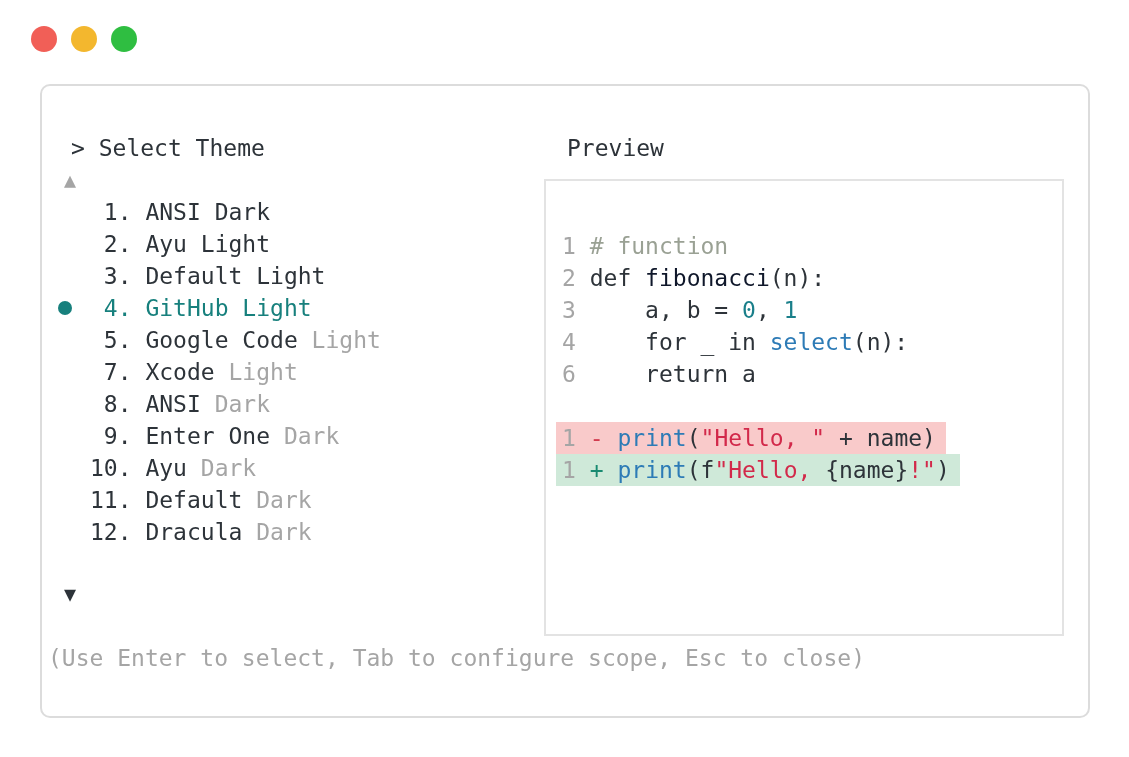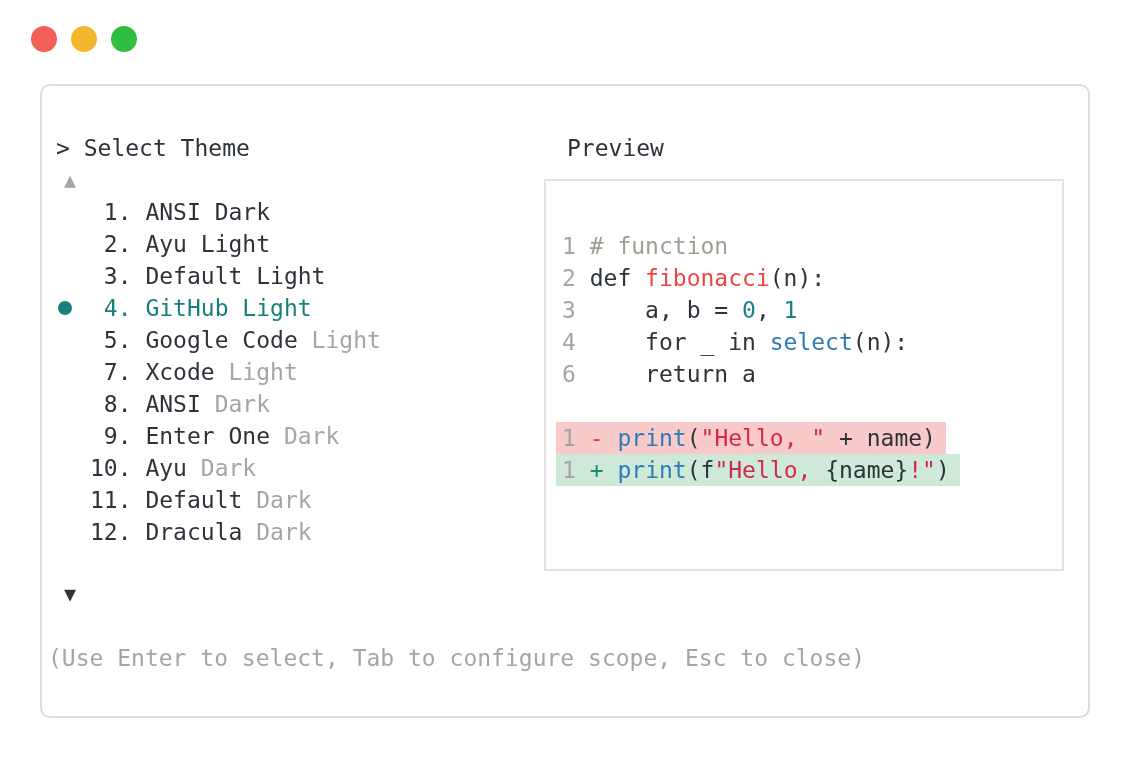--- a/index.html
+++ b/index.html
@@ -7,42 +7,42 @@
          font-family:"DejaVu Sans Mono","Liberation Mono",monospace;font-size:23px;color:#2d3339;}
   
   .tl{position:absolute;top:26px;width:26px;height:26px;border-radius:50%;border:none;padding:0;cursor:pointer;}
   .tl-red{left:31px;background:#f15f57;}
   .tl-yellow{left:71px;background:#f3b72e;}
   .tl-green{left:111px;background:#2fbe41;}
   
   .window{position:absolute;left:40px;top:84px;width:1050px;height:634px;background:#fff;
           border:2px solid #dcdcdc;border-radius:10px;box-sizing:border-box;}
   .line{position:absolute;height:32px;line-height:32px;white-space:pre;}
-  .prompt{left:14px;top:46px;}
+  .prompt{left:29px;top:46px;}
   .arrow-up{left:22px;top:78px;color:#a5a5a5;font-size:20px;background:none;border:none;padding:0;cursor:pointer;font-family:inherit;height:32px;line-height:32px;}
   .arrow-down{left:22px;top:492px;color:#2d3339;font-size:20px;background:none;border:none;padding:0;cursor:pointer;font-family:inherit;height:32px;line-height:32px;position:absolute;}
   .arrow-up{position:absolute;}
   .theme-list{position:absolute;left:48px;top:110px;}
   .trow{position:relative;height:32px;line-height:32px;white-space:pre;cursor:pointer;}
   .bullet{position:absolute;left:-32px;top:9px;width:14px;height:14px;border-radius:50%;background:#17807d;}
   .help{left:6px;top:556px;color:#a5a5a5;}
   
   .preview-label{left:525px;top:46px;}
-  .preview-box{position:absolute;left:502px;top:93px;width:520px;height:392px;background:#fff;
+  .preview-box{position:absolute;left:502px;top:93px;width:520px;height:457px;background:#fff;
                border:2px solid #e3e3e3;box-sizing:border-box;}
   .code{position:absolute;left:16px;top:49px;}
   .cl{height:32px;line-height:32px;white-space:pre;}
   .bg-del{background:#f9caca;padding:3px 10px 3px 6px;margin-left:-6px;}
   .bg-add{background:#cfe9d9;padding:3px 10px 3px 6px;margin-left:-6px;}
   
   .c-dark{color:#2d3339;}
   .c-gray{color:#a5a5a5;}
   .c-comment{color:#9aa194;}
   .c-teal{color:#17807d;}
-  .c-red{color:#ef4444;margin-top:24px;}
+  .c-red{color:#0f172a;margin-top:24px;}
   .c-str{color:#d2294a;}
   .c-blue{color:#2d7bb6;}
   .c-num{color:#1a7f8a;}
   .c-plus{color:#198a71;}
   .c-minus{color:#d23b4e;}
 </style>
 </head>
 <body>
 
 <div class="stage">

